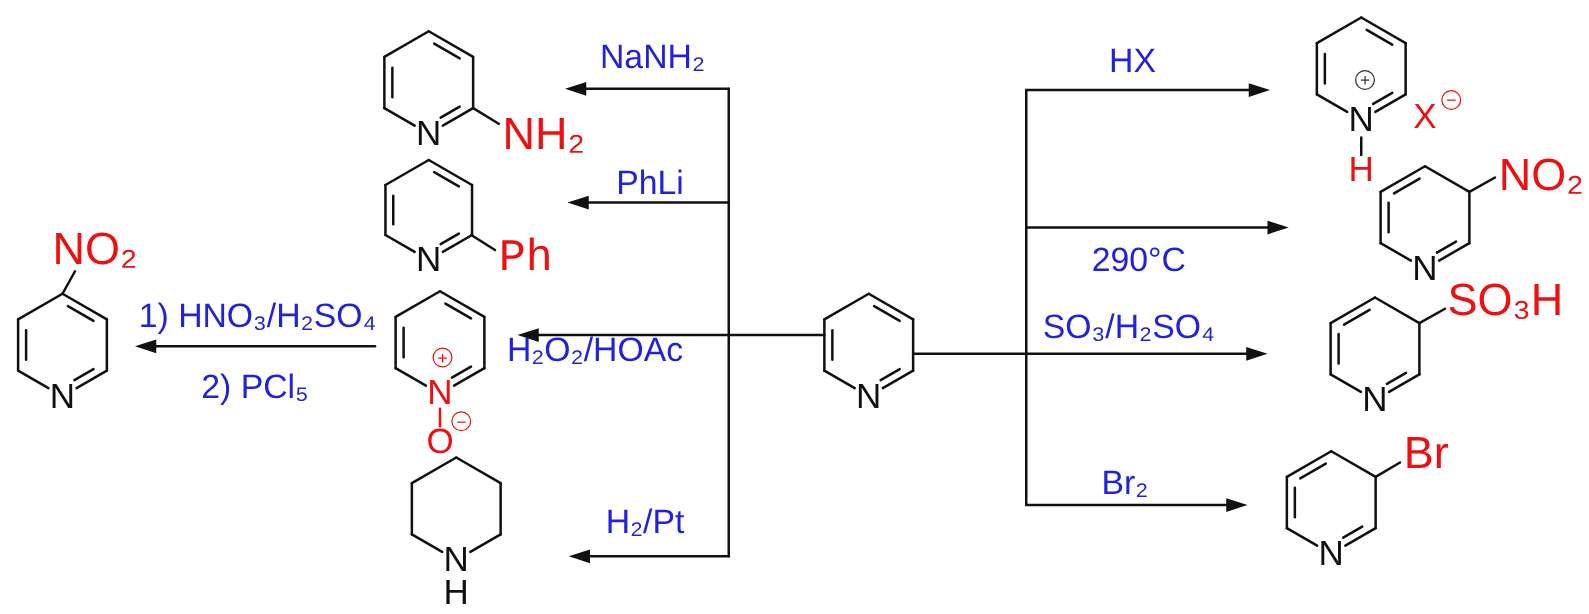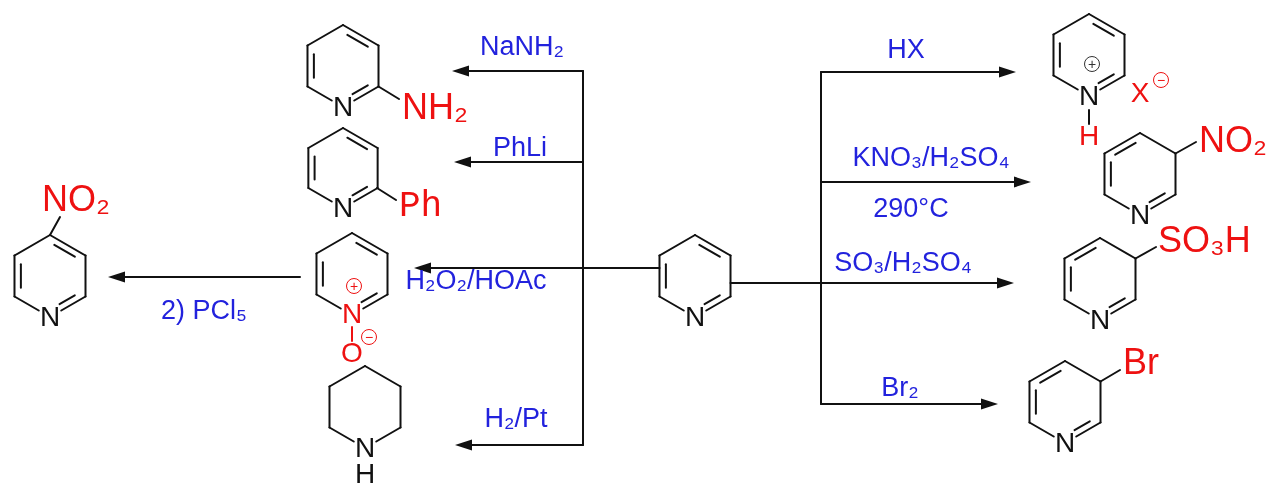--- a/index.html
+++ b/index.html
@@ -185,23 +185,23 @@
       <g>
         <line x1="821" y1="404" x2="985" y2="404" stroke="#111111" stroke-width="2" stroke-linecap="round"></line>
         <polygon points="998,404 981,409.5 981,398.5" fill="#111111"></polygon>
       </g>
     </svg>
 
   <div class="lbl" style="left:522px;top:46px;">NaNH₂</div>
   <div class="lbl" style="left:520px;top:147px;">PhLi</div>
   <div class="lbl" style="left:476px;top:248px;margin-top:32px;">H₂O₂/HOAc</div>
   <div class="lbl" style="left:516px;top:418px;">H₂/Pt</div>
+  <div class="lbl" style="left:206px;top:253px;">1) HNO₃/H₂SO₄</div>
   <div class="lbl" style="left:204px;top:310px;">2) PCl₅</div>
   <div class="lbl" style="left:906px;top:49px;">HX</div>
-  <div class="lbl" style="left:931px;top:157px;">KNO₃/H₂SO₄</div>
   <div class="lbl" style="left:911px;top:208px;">290°C</div>
   <div class="lbl" style="left:903px;top:262px;">SO₃/H₂SO₄</div>
   <div class="lbl" style="left:900px;top:387px;">Br₂</div>
 
   <div class="atom" style="left:343px;top:107px;">N</div>
   <div class="atom" style="left:343px;top:208px;">N</div>
   <div class="atom red" style="left:352px;top:314px;">N</div>
   <div class="atom red" style="left:352px;top:353px;">O</div>
   <div class="atom" style="left:365px;top:448px;">N</div>
   <div class="atom" style="left:365px;top:474px;">H</div>

